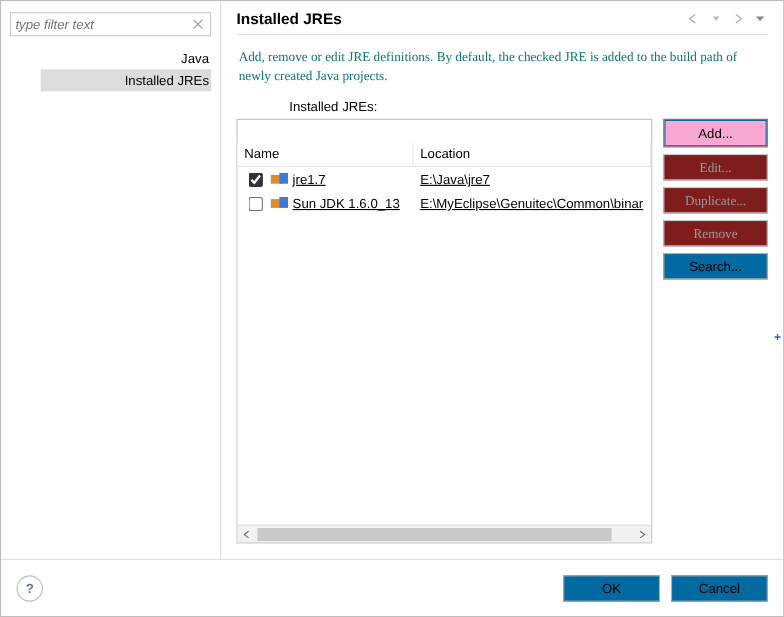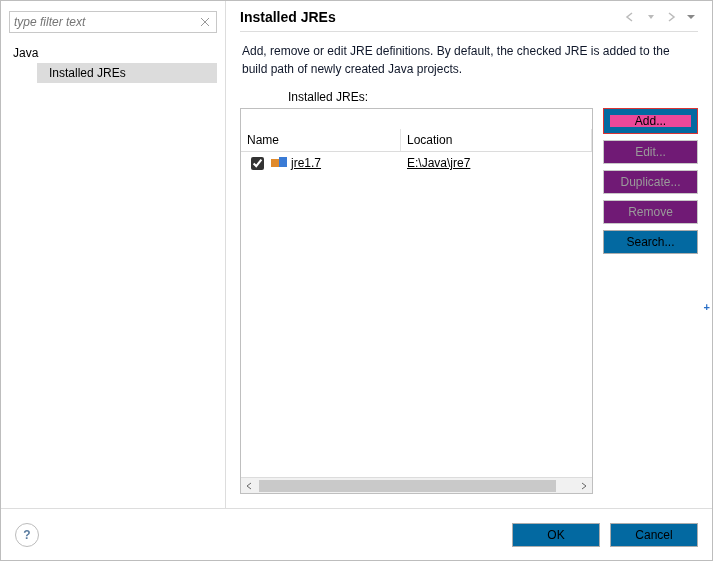--- a/index.html
+++ b/index.html
@@ -5,56 +5,56 @@
   * { box-sizing: border-box; font-family: "Segoe UI", Tahoma, sans-serif; font-size: 12px; }
   html, body { margin:0; padding:0; background:#fff; }
   .window { width:713px; height:561px; border:1px solid #bdbdbd; background:#fff; position:relative; display:flex; flex-direction:column; }
   .titlebar { height:30px; display:flex; align-items:center; padding:0 0 0 8px; border-bottom:1px solid #e8e8e8; }
   .titlebar .app-icon { width:16px; height:16px; background:#3b6ea5; border-radius:2px; display:flex; align-items:center; justify-content:center; margin-right:6px; }
   .titlebar .app-icon svg { width:10px; height:10px; }
   .titlebar .title { flex:1; color:#000; }
   .win-controls { display:flex; height:100%; }
   .win-btn { width:45px; height:100%; display:flex; align-items:center; justify-content:center; color:#333; }
   .body { flex:1; display:flex; overflow:hidden; }
-  .sidebar { width:225px; border-right:1px solid #ddd; padding:10px 8px; display:flex; flex-direction:column; gap:6px; }
+  .sidebar { width:200px; border-right:1px solid #ddd; padding:10px 8px; display:flex; flex-direction:column; gap:6px; }
   .filter-wrap { position:relative; }
   .filter-input { width:100%; height:22px; border:1px solid #c8c8c8; padding:2px 22px 2px 4px; color:#777; font-style:italic; background:#fff; }
   .clear-x { position:absolute; right:4px; top:3px; width:16px; height:16px; display:flex; align-items:center; justify-content:center; color:#888; }
   .tree { padding-top:4px; }
-  .tree-item { padding:3px 2px 3px 12px; color:#000; cursor:default; }
+  .tree-item { padding:3px 2px 3px 12px; color:#000; cursor:default;text-align:right; }
   .tree-item.root { padding-left:4px; }
   .tree-item.selected { background:#dcdcdc; }
   .main { flex:1; display:flex; flex-direction:column; padding:8px 14px 0 14px; overflow:hidden; }
   .page-header { display:flex; align-items:center; padding-bottom:6px; border-bottom:1px solid #ddd; }
   .page-title { font-size:14px; font-weight:600; flex:1; }
   .nav-arrows { display:flex; align-items:center; gap:6px; color:#aaa; }
   .nav-arrows .arrow { width:14px; height:14px; display:flex; align-items:center; justify-content:center; }
-  .description { padding:10px 2px 12px 2px; color:#0f172a; line-height:1.5; }
+  .description { padding:10px 2px 12px 2px; color:#0f766e; line-height:1.5;font-family:Liberation Serif, serif; }
   .subhead { padding:0 2px 4px 2px;margin-left:46px; }
   .content-row { display:flex; gap:10px; flex:1; min-height:0; }
   .table-wrap { flex:1; border:1px solid #bfbfbf; display:flex; flex-direction:column; min-width:0; }
   .table-head { display:flex; background:#fff; border-bottom:1px solid #dcdcdc;margin-top:20px; }
   .th { padding:4px 6px; border-right:1px solid #e4e4e4; background:#fff; color:#000; }
   .th.name { width:160px; }
   .th.loc { flex:1; }
   .tbody { flex:1; overflow:hidden; background:#fff; }
   .row { display:flex; align-items:center; height:22px; }
   .cell { padding:0 6px; overflow:hidden; white-space:nowrap; text-overflow:clip;text-decoration:underline; }
   .cell.name { width:160px; display:flex; align-items:center; gap:4px; }
   .cell.loc { flex:1; }
   .jre-chk { width:13px; height:13px; accent-color:#333; }
   .jre-icon { width:16px; height:12px; display:inline-flex; }
   .scroll-track { height:16px; background:#f1f1f1; border-top:1px solid #dcdcdc; display:flex; align-items:center; }
   .scroll-arrow { width:16px; height:16px; display:flex; align-items:center; justify-content:center; color:#666; }
   .scroll-thumb { flex:1; height:16px; position:relative; }
   .scroll-thumb::after { content:""; position:absolute; left:2px; top:2px; right:20px; bottom:2px; background:#c9c9c9; }
   .action-col { width:95px; display:flex; flex-direction:column; gap:6px; }
   .btn { height:24px; border:1px solid #adadad; background:#0369a1; color:#000; display:flex; align-items:center; justify-content:center; cursor:default; }
-  .btn.disabled { color:#9a9a9a; background:#701a75; border-color:#c8c8c8; }
-  .btn.highlight { border:6px solid #0369a1; background:#ec4899; }
+  .btn.disabled { color:#9a9a9a; background:#7f1d1d; border-color:#c8c8c8;font-family:Liberation Serif, serif; }
+  .btn.highlight { border:1px solid #0369a1; background:#f9a8d4; }
   .highlight-box { border:1px solid #d93434; padding:0; }
   .footer { height:52px; border-top:1px solid #ddd; display:flex; align-items:center; padding:0 14px; gap:10px; }
   .help-icon { width:24px; height:24px; border:1px solid #bcbcbc; border-radius:50%; display:flex; align-items:center; justify-content:center; color:#5a7ca0; font-weight:bold; font-size:14px; }
   .footer-spacer { flex:1; }
   .footer .btn { width:88px; }
   .plus-frag { position:absolute; right:2px; top:300px; color:#2a6fc7; font-weight:bold; pointer-events:none; font-size:11px; }
 </style>
 </head>
 <body>
 
@@ -121,20 +121,33 @@
                 <span class="jre-icon">
                   <svg width="16" height="12">
                       <rect x="0" y="2" width="10" height="8" fill="#e08a2c"></rect>
                       <rect x="8" y="0" width="8" height="10" fill="#3a7bd5"></rect>
                     </svg>
                 </span>
                 <span>jre1.7</span>
               </div>
               <div class="cell loc">E:\Java\jre7</div>
             </div>
+            <div class="row">
+              <div class="cell name">
+                <input type="checkbox" class="jre-chk" style="">
+                <span class="jre-icon">
+                  <svg width="16" height="12">
+                      <rect x="0" y="2" width="10" height="8" fill="#e08a2c"></rect>
+                      <rect x="8" y="0" width="8" height="10" fill="#3a7bd5"></rect>
+                    </svg>
+                </span>
+                <span>Sun JDK 1.6.0_13</span>
+              </div>
+              <div class="cell loc">E:\MyEclipse\Genuitec\Common\binar</div>
+            </div>
           </div>
           <div class="scroll-track">
             <span class="scroll-arrow">
                 <svg width="8" height="8">
                   <path d="M6 1 L2 4 L6 7" fill="none" stroke="#666"></path>
                 </svg>
               </span>
             <div class="scroll-thumb"></div>
             <span class="scroll-arrow">
                 <svg width="8" height="8">

